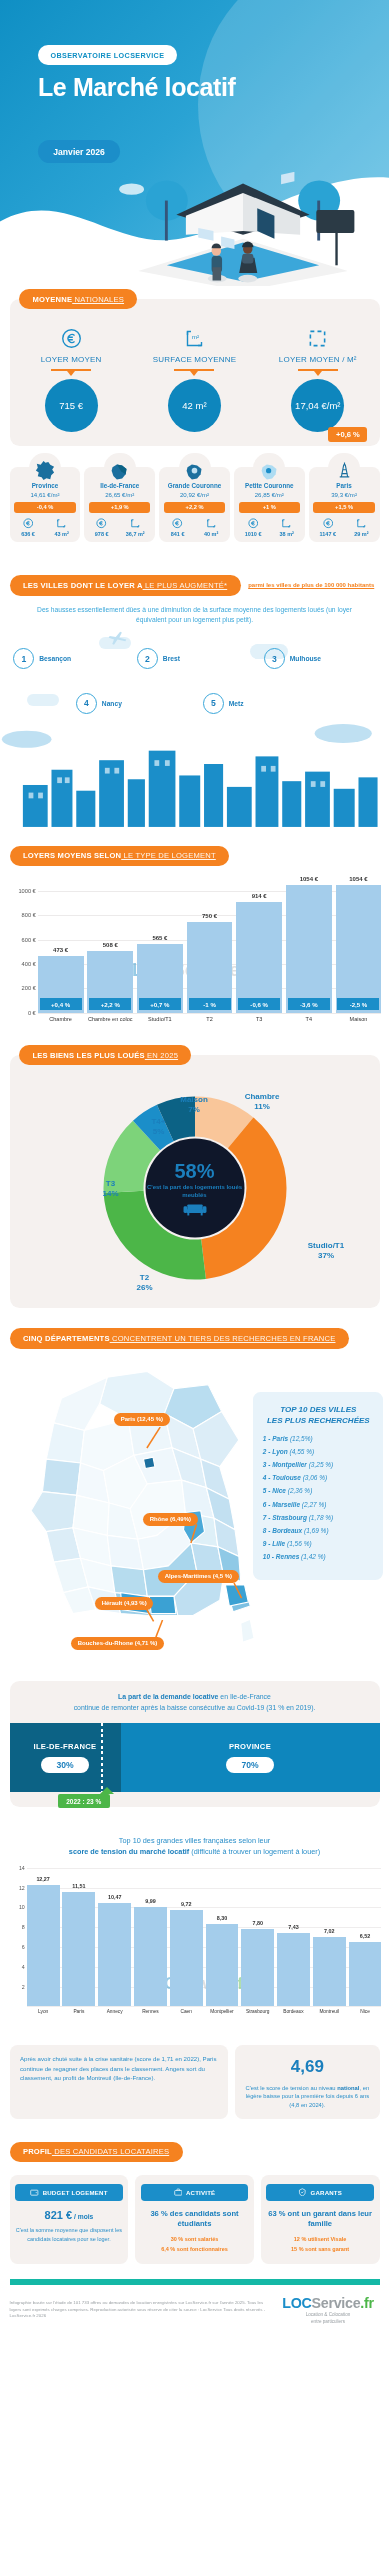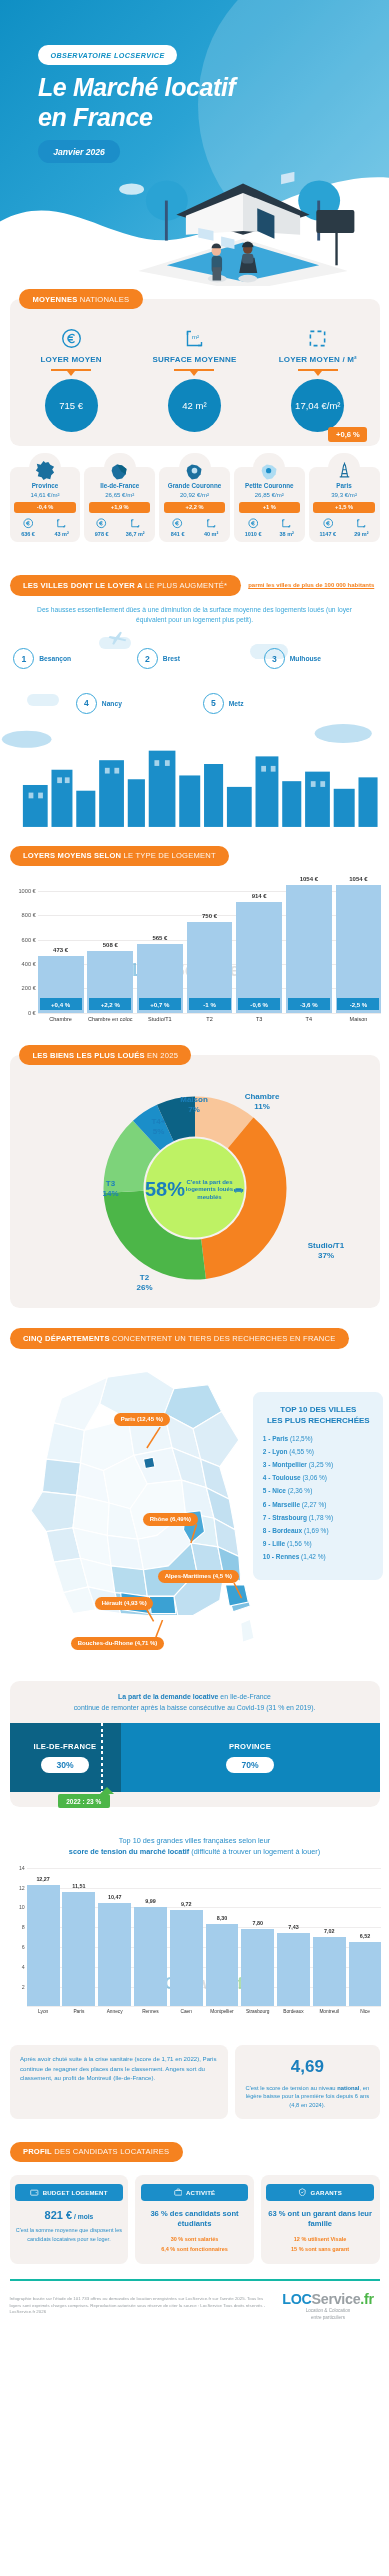--- a/index.html
+++ b/index.html
@@ -4,43 +4,43 @@
 <style>
   * { box-sizing: border-box; margin:0; padding:0; }
   body {
     width:389px; height:2576px; background:#ffffff;
     font-family:"Liberation Sans", sans-serif;
     color:#2b6ca3; overflow:hidden; position:relative;
   }
   .page { width:389px; height:2576px; position:relative; overflow:hidden; }
 
   
-  .hero{position:relative;height:286px;overflow:hidden;background:#404040;font-style:italic;}
+  .hero{position:relative;height:286px;overflow:hidden;background:#404040;}
   .hero-bg{position:absolute;inset:0;background:linear-gradient(135deg,#0f8fc4 0%,#2aa3d4 45%,#66c2e6 100%);}
   .hero-curve{position:absolute;right:-57px;top:-38px;width:248px;height:286px;background:#ffffff;opacity:.18;border-radius:50%;}
   .hero-wave{position:absolute;left:0;bottom:0;width:389px;height:114px;}
   .badge-obs{position:absolute;left:38px;top:45px;background:#fff;border-radius:13.4px;padding:5.7px 12.4px;
     font-size:7.2px;font-weight:bold;letter-spacing:0.4px;color:#0f8fc4;}
   .hero-title{position:absolute;left:38px;top:73px;color:#fff;font-size:25px;font-weight:bold;line-height:1.18;letter-spacing:-0.4px;}
   .badge-date{position:absolute;left:38px;top:140px;background:#1b8ec9;border-radius:12.4px;padding:6.7px 15.3px;
     color:#fff;font-size:8.6px;font-weight:bold;}
   .house{position:absolute;left:114px;top:172px;}
   .panel{background:#f5f1ef;border-radius:9.5px;position:relative;}
   .pill{display:inline-block;background:#f58220;color:#fff;border-radius:13.4px;
     padding:5.7px 13.4px;font-size:7.6px;letter-spacing:0.2px;white-space:nowrap;}
   .pill b{font-weight:bold;}
-  .pill span{opacity:.92;font-weight:normal;}
+  .pill span{opacity:.92;font-weight:normal;text-decoration:underline;}
 
   
   .nat{margin:13.4px 9.5px 0;padding:21px 0 13.4px;}
   .nat .pill{position:absolute;left:9.5px;top:-10.5px;}
   .nat-row{display:flex;justify-content:space-around;align-items:flex-start;padding-top:5.7px;}
   .nat-col{width:33%;text-align:center;position:relative;}
   .nat-ico{height:25px;display:flex;align-items:center;justify-content:center;color:#1b8ec9;}
-  .nat-lbl{font-size:8px;font-weight:bold;color:#1b7fbd;margin-top:3.8px;letter-spacing:0.2px;}
+  .nat-lbl{font-size:8px;font-weight:normal;color:#1b7fbd;margin-top:3.8px;letter-spacing:0.2px;}
   .nat-sep{width:40px;height:1.9px;background:#f58220;margin:4.8px auto 0;position:relative;}
   .nat-sep:after{content:"";position:absolute;left:50%;top:1.9px;transform:translateX(-50%);
     border-left:4.8px solid transparent;border-right:4.8px solid transparent;border-top:5.7px solid #f58220;}
   .circle{width:53px;height:53px;border-radius:50%;background:#0e86bd;color:#fff;
     display:flex;align-items:center;justify-content:center;font-size:9.5px;font-weight:normal;margin:8.6px auto 0;}
   .chip-up{position:absolute;right:11.4px;bottom:-9.5px;background:#f58220;color:#fff;font-size:7.6px;
     font-weight:bold;padding:2.9px 7.6px;border-radius:2.9px;}
 
   
   .regions{display:flex;gap:3.8px;margin:21px 9.5px 0;}
@@ -84,30 +84,30 @@
   .c1-cats div{flex:1;text-align:center;font-size:5.5px;color:#333;}
   .wm{position:absolute;left:50%;top:58%;transform:translate(-50%,-50%);font-size:19px;font-weight:bold;opacity:.45;white-space:nowrap;}
   .wm .a{color:#1b8ec9;} .wm .b{color:#b9bcbe;} .wm .c{color:#4cb648;}
 
   
   .donutsec{margin:19px 9.5px 0;padding:21px 0 17px;}
   .donutsec .pill{position:absolute;left:9.5px;top:-10.5px;}
   .donut-wrap{position:relative;width:286px;height:205px;margin:9.5px auto 0;}
   .dlbl{position:absolute;font-size:8px;font-weight:bold;color:#1b7fbd;text-align:center;line-height:1.25;}
   .dcenter{position:absolute;left:50%;top:50%;transform:translate(-50%,-50%);width:99px;height:99px;
-    border-radius:50%;background:#bef264;display:flex;flex-direction:row;align-items:center;justify-content:center;}
+    border-radius:50%;background:#0f172a;display:flex;flex-direction:column;align-items:center;justify-content:center;}
   .dcenter .big{font-size:20px;font-weight:bold;color:#1b7fbd;line-height:1;}
   .dcenter .txt{font-size:6px;font-weight:bold;color:#1b7fbd;text-align:center;line-height:1.3;margin-top:2.9px;}
 
   
   .mapsec{margin-top:19px;}
   .mapsec .pill{margin-left:9.5px;}
   .map-wrap{position:relative;height:315px;margin-top:11.4px;}
   .map-svg{position:absolute;left:3.8px;top:0;}
-  .top10{position:absolute;right:5.7px;top:32px;width:130px;background:#e8f3fa;border-radius:7.6px;padding:13.4px 9.5px;}
+  .top10{position:absolute;right:5.7px;top:32px;width:130px;background:#e8f3fa;border-radius:7.6px;padding:13.4px 9.5px;font-style:italic;}
   .top10 h4{font-size:8px;color:#1b7fbd;text-align:center;line-height:1.3;margin-bottom:8.6px;}
   .top10 li{list-style:none;font-size:6.5px;color:#2b8fc9;margin-bottom:6.2px;}
   .top10 li b{font-weight:bold;}
   .mtag{position:absolute;background:#f58220;color:#fff;font-size:6px;font-weight:bold;
     padding:3.3px 6.7px;border-radius:8.6px;white-space:nowrap;}
 
   
   .demande{margin:5.7px 9.5px 0;padding:11.4px 0 15.3px;}
   .dem-txt{font-size:6.9px;color:#2b8fc9;text-align:center;line-height:1.55;padding:0 13.4px;}
   .dem-txt b{color:#1b7fbd;}
@@ -152,21 +152,21 @@
   .pcards{display:flex;gap:6.7px;margin:13.4px 9.5px 0;}
   .pcard{flex:1;background:#f5f1ef;border-radius:7.6px;padding:8.6px 5.7px 10.5px;text-align:center;}
   .phead{background:#1b8ec9;color:#fff;font-size:6.1px;font-weight:bold;border-radius:3.8px;padding:3.8px 0;
     display:flex;align-items:center;justify-content:center;gap:3.8px;letter-spacing:0.2px;}
   .pbig{font-size:11px;font-weight:bold;color:#1b7fbd;margin-top:7.6px;}
   .pbig small{font-size:6.7px;}
   .ptxt{font-size:5.5px;color:#2b8fc9;line-height:1.5;margin-top:5.7px;}
   .porange{color:#f58220;font-weight:bold;}
 
   
-  .footer{display:flex;gap:7.6px;align-items:center;margin:15.3px 9.5px 0;padding-top:9.5px;border-top:2px solid #14b8a6;}
+  .footer{display:flex;gap:7.6px;align-items:center;margin:15.3px 9.5px 0;padding-top:9.5px;border-top:6px solid #14b8a6;}
   .fnote{flex:1;font-size:4.4px;color:#9aa0a4;line-height:1.55;}
   .flogo{width:103px;text-align:center;}
   .flogo .lg{font-size:14.3px;font-weight:bold;letter-spacing:-0.3px;}
   .flogo .lg .a{color:#1b8ec9;} .flogo .lg .b{color:#9aa0a4;} .flogo .lg .c{color:#4cb648;}
   .flogo .sl{font-size:4.6px;color:#9aa0a4;margin-top:1.9px;line-height:1.4;}
 </style>
 </head>
 <body>
 
 <div class="page">
@@ -175,21 +175,20 @@
     <div class="hero-bg"></div>
     <div class="hero-curve"></div>
 
     <svg class="hero-wave" viewBox="0 0 408 120" preserveAspectRatio="none">
       <path d="M0,52 C70,14 120,84 190,70 C260,56 330,0 408,6 L408,120 L0,120 Z" fill="#ffffff"></path>
     </svg>
 
     <div class="badge-obs">OBSERVATOIRE LOCSERVICE</div>
     <div class="hero-title">
       <div>Le Marché locatif</div>
-      <div>en France</div>
     </div>
     <div class="badge-date">Janvier 2026</div>
 
     <svg class="house" width="258" height="119" viewBox="0 0 270 125">
       <ellipse cx="55" cy="30" rx="22" ry="21" fill="#2aa3d4"></ellipse>
       <rect x="53" y="30" width="3" height="42" fill="#35557a"></rect>
       <ellipse cx="215" cy="30" rx="22" ry="21" fill="#2aa3d4"></ellipse>
       <rect x="213" y="30" width="3" height="42" fill="#35557a"></rect>
       <polygon points="135,70 245,104 135,125 25,104" fill="#f2f2f2"></polygon>
       <polygon points="135,74 215,98 135,115 55,98" fill="#3ba7da"></polygon>
@@ -220,21 +219,21 @@
       </g>
       <g fill="#ffffff" opacity=".75">
         <ellipse cx="18" cy="18" rx="13" ry="6"></ellipse>
         <ellipse cx="256" cy="14" rx="11" ry="5"></ellipse>
       </g>
     </svg>
   </div>
 
   <div class="panel nat">
     <div class="pill">
-      <b>MOYENNES</b><span> NATIONALES</span>
+      <b>MOYENNE</b><span> NATIONALES</span>
     </div>
     <div class="nat-row">
       <div class="nat-col">
         <div class="nat-ico">
           <svg width="21" height="21" viewBox="0 0 24 24" fill="none" stroke="#1b8ec9" stroke-width="1.6">
             <circle cx="12" cy="12" r="10"></circle>
               <path d="M15.5 8.5a4.5 4.5 0 1 0 0 7M7.5 10.5h6M7.5 13.5h6"></path>
           </svg>
         </div>
         <div class="nat-lbl">LOYER MOYEN</div>

